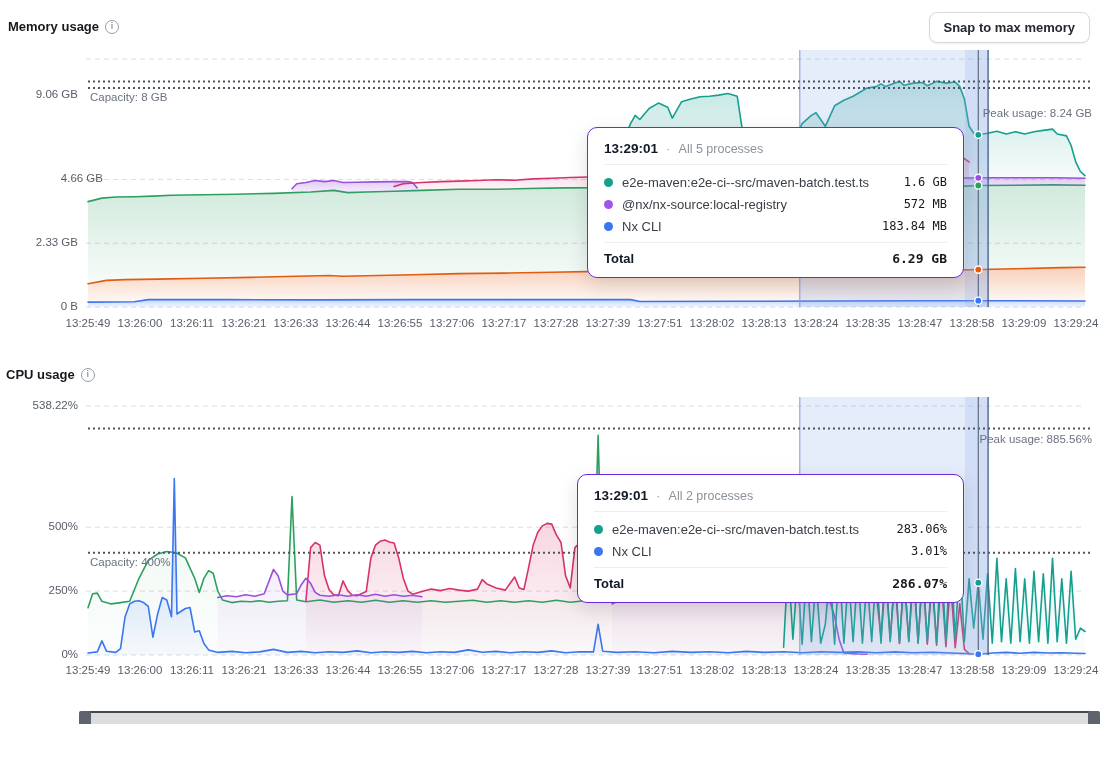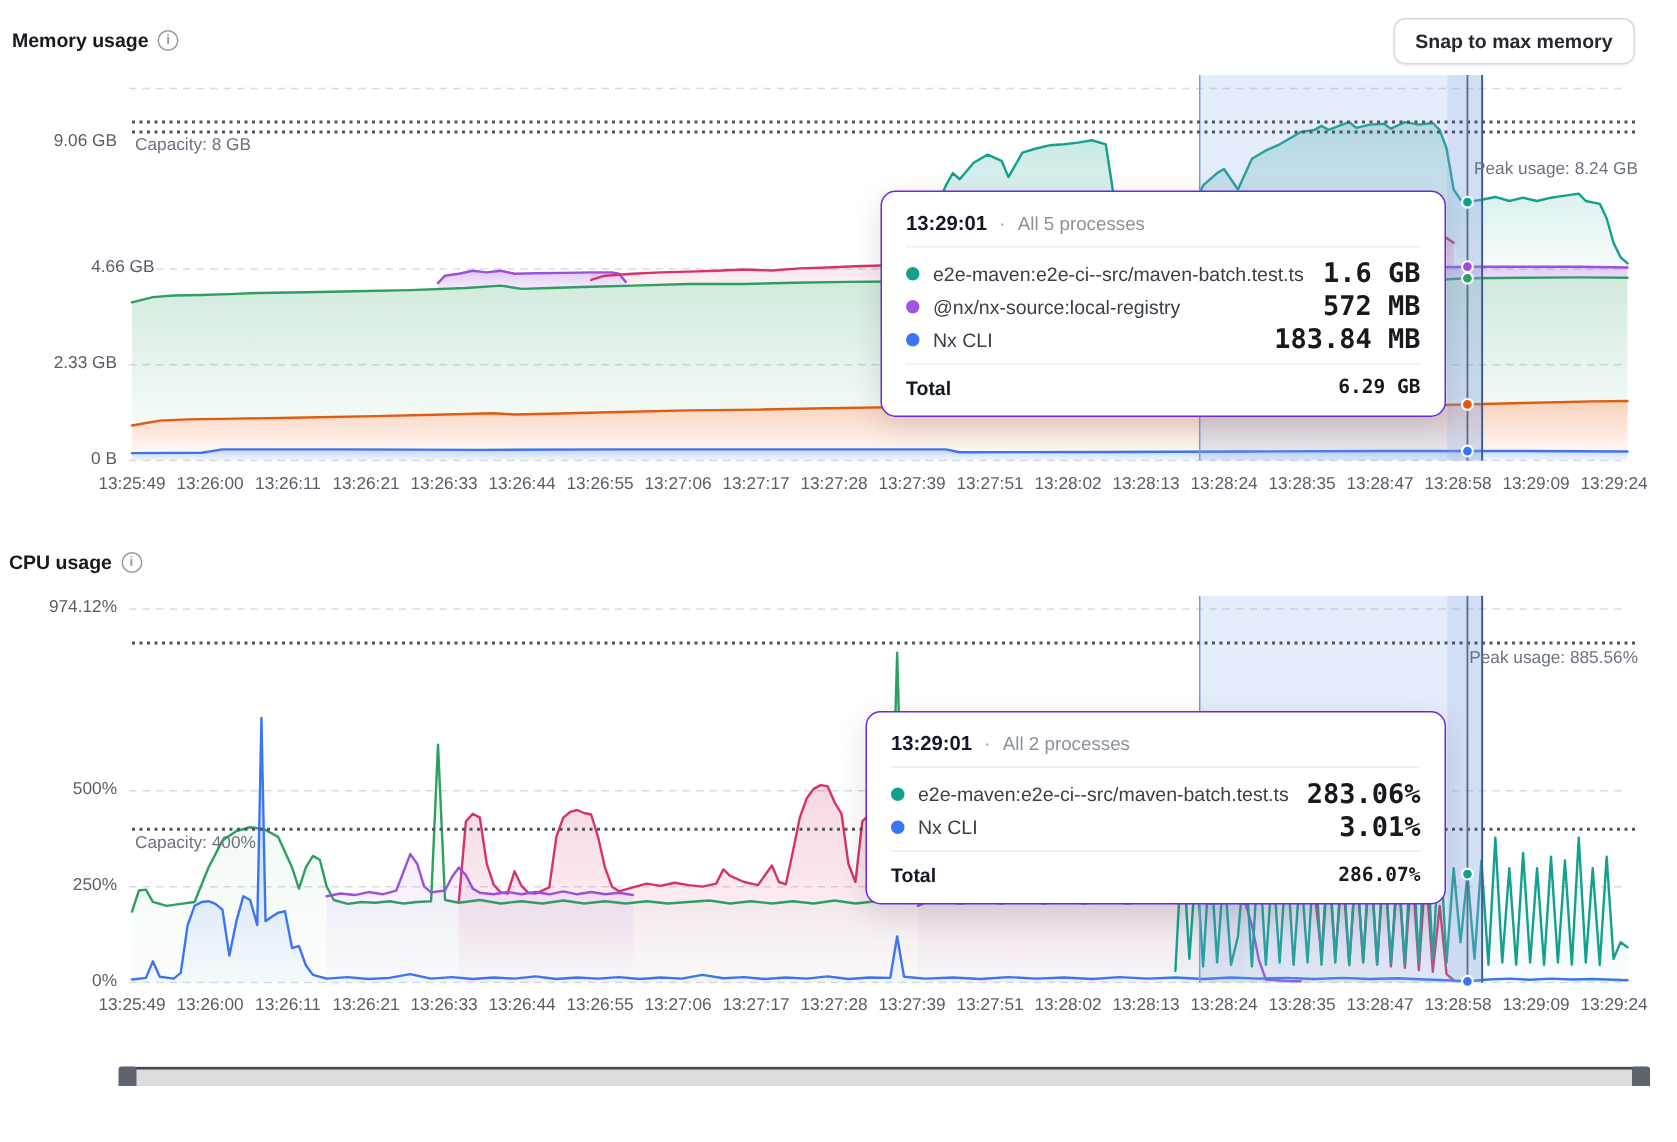--- a/index.html
+++ b/index.html
@@ -16,21 +16,21 @@
 .peak-label{position:absolute;font-size:11.5px;color:#6b7280;white-space:nowrap;text-align:right}
 .tooltip{position:absolute;background:#fff;border:1px solid #6d28d9;border-radius:10px;box-shadow:0 6px 20px rgba(17,24,39,.13);padding:9px 16px 11px;z-index:5}
 .tt-header{display:flex;align-items:center;gap:8px;padding:4px 0 8px;border-bottom:1px solid #eceef2;font-size:13.5px}
 .tt-time{font-weight:700;color:#111827}
 .tt-sep{color:#9ca3af}
 .tt-sub{color:#8b929c;font-size:12.5px}
 .tt-rows{padding:6px 0 3px}
 .tt-row{display:flex;align-items:center;gap:9px;height:22px;font-size:13px;color:#3a4047}
 .tt-dot{width:9px;height:9px;border-radius:50%;flex:none}
 .tt-name{flex:1;white-space:nowrap;overflow:hidden;text-overflow:ellipsis}
-.tt-val{font-family:"DejaVu Sans Mono",monospace;font-weight:700;color:#16191d;font-size:18px;white-space:nowrap}
+.tt-val{font-family:"DejaVu Sans Mono",monospace;font-weight:400;color:#16191d;font-size:12px;white-space:nowrap}
 .tt-total{display:flex;align-items:center;border-top:1px solid #eceef2;padding-top:8px;margin-top:2px;font-size:13px;font-weight:700;color:#111827}
 .tt-total .tt-val{font-weight:700;font-size:13px}
 .brush{position:absolute;left:80px;top:711px;width:1019px;height:37px;background:#dcdddf;border:1px solid #8a8d92;border-top:2px solid #45484d;border-radius:3px}
 .brush-handle{position:absolute;top:-2px;width:12px;height:39px;background:#5d646e;border-radius:2px;cursor:ew-resize}
 .brush-handle.left{left:-2px}
 .brush-handle.right{right:-2px}
 .brush-handle::before{content:"";position:absolute;left:3px;right:3px;top:16px;height:6px;border-top:2px solid #ececec;border-bottom:2px solid #ececec}
 </style>
 </head>
 <body>
@@ -240,21 +240,21 @@
       <rect x="799.8" y="0" width="188.3" height="258" fill="rgba(125,160,228,0.20)"></rect>
       <rect x="964.9" y="0" width="23.2" height="258" fill="rgba(125,160,228,0.18)"></rect>
       <line x1="799.8" x2="799.8" y1="0" y2="258" stroke="#7f9cd0" stroke-width="1"></line>
       <line x1="988.1" x2="988.1" y1="0" y2="258" stroke="#3f5c86" stroke-width="1.3"></line>
       <line x1="88" x2="1091" y1="155.8" y2="155.8" stroke="#4e555e" stroke-width="2" stroke-dasharray="2 3"></line>
       <line x1="88" x2="1091" y1="31.6" y2="31.6" stroke="#4e555e" stroke-width="2" stroke-dasharray="2 3"></line>
       <line x1="978.3" x2="978.3" y1="0" y2="258" stroke="#5d6c80" stroke-width="1.2"></line>
       <circle cx="978.3" cy="257.2" r="3.6" fill="#3b76f0" stroke="#fff" stroke-width="1.4"></circle>
       <circle cx="978.3" cy="185.7" r="3.6" fill="#14a08f" stroke="#fff" stroke-width="1.4"></circle>
     </svg>
-    <span class="y-tick" style="top: 399px;">974.12%</span>
+    <span class="y-tick" style="top: 399px;">538.22%</span>
     <span class="y-tick" style="top: 520.192px;">500%</span>
     <span class="y-tick" style="top: 584.096px;">250%</span>
     <span class="y-tick" style="top: 648px;">0%</span>
     <span class="x-tick" style="left: 88px; top: 664px;">13:25:49</span>
     <span class="x-tick" style="left: 140px; top: 664px;">13:26:00</span>
     <span class="x-tick" style="left: 192px; top: 664px;">13:26:11</span>
     <span class="x-tick" style="left: 244px; top: 664px;">13:26:21</span>
     <span class="x-tick" style="left: 296px; top: 664px;">13:26:33</span>
     <span class="x-tick" style="left: 348px; top: 664px;">13:26:44</span>
     <span class="x-tick" style="left: 400px; top: 664px;">13:26:55</span>

